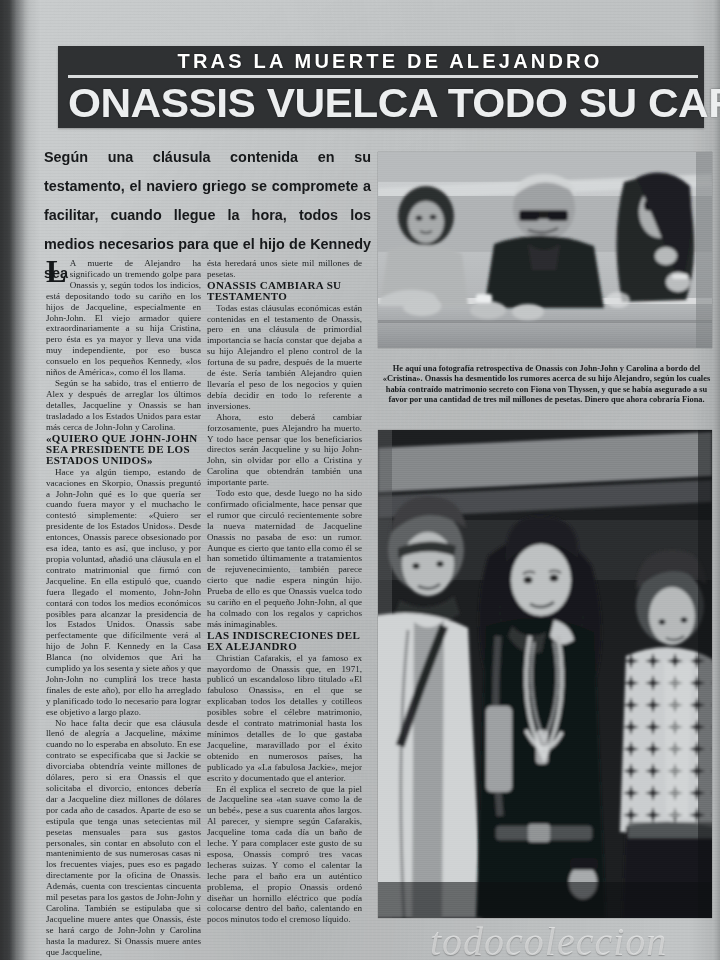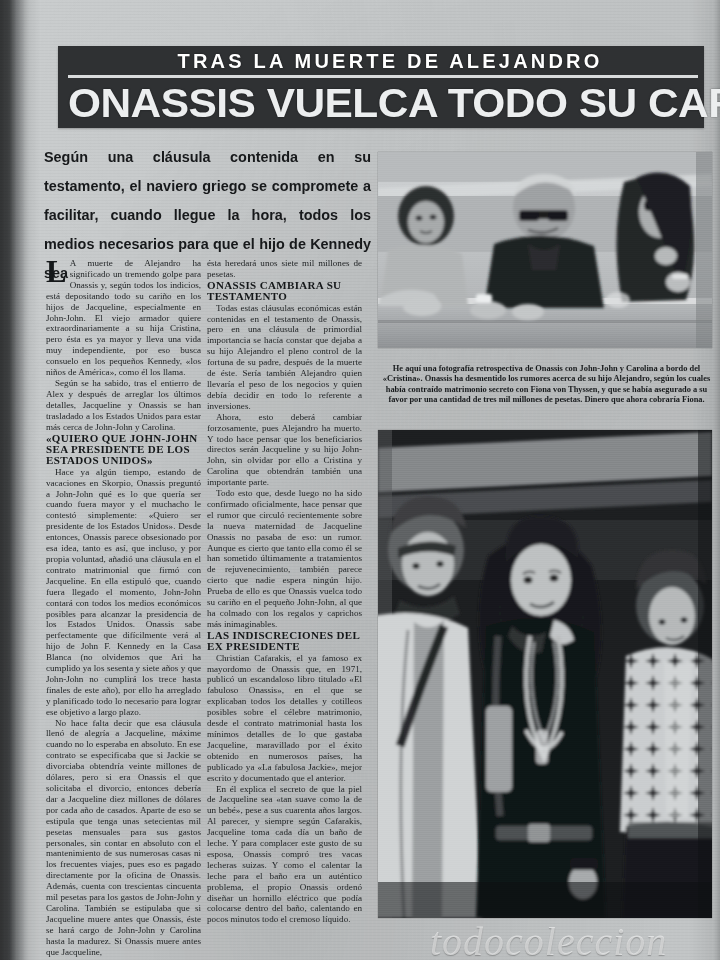--- a/index.html
+++ b/index.html
@@ -237,21 +237,21 @@
       <p><span>Hace ya algún tiempo, estando de vacaciones en Skorpio, Onassis preguntó a John-John qué es lo que quería ser cuando fuera mayor y el muchacho le contestó simplemente: «Quiero ser presidente de los Estados Unidos». Desde entonces, Onassis parece obsesionado por esa idea, tanto es así, que incluso, y por propia voluntad, añadió una cláusula en el contrato matrimonial que firmó con Jacqueline. En ella estipuló que, cuando fuera llegado el momento, John-John contará con todos los medios económicos posibles para alcanzar la presidencia de los Estados Unidos. Onassis sabe perfectamente que difícilmente verá al hijo de John F. Kennedy en la Casa Blanca (no olvidemos que Ari ha cumplido ya los sesenta y siete años y que John-John no cumplirá los trece hasta finales de este año), por ello ha arreglado y planificado todo lo necesario para lograr ese objetivo a largo plazo.</span></p>
       <p><span>No hace falta decir que esa cláusula llenó de alegría a Jacqueline, máxime cuando no lo esperaba en absoluto. En ese contrato se especificaba que si Jackie se divorciaba obtendría veinte millones de dólares, pero si era Onassis el que solicitaba el divorcio, entonces debería dar a Jacqueline diez millones de dólares por cada año de casados. Aparte de eso se estipula que tenga unas setecientas mil pesetas mensuales para sus gastos personales, sin contar en absoluto con el mantenimiento de sus numerosas casas ni los frecuentes viajes, pues eso es pagado directamente por la oficina de Onassis. Además, cuenta con trescientas cincuenta mil pesetas para los gastos de John-John y Carolina. También se estipulaba que si Jacqueline muere antes que Onassis, éste se hará cargo de John-John y Carolina hasta la madurez. Si Onassis muere antes que Jacqueline,</span></p>
     </div>
 
     <div class="col col-2">
       <p class="noind"><span>ésta heredará unos siete mil millones de pesetas.</span></p>
       <p class="subhead noind">ONASSIS CAMBIARA SU TESTAMENTO</p>
       <p><span>Todas estas cláusulas económicas están contenidas en el testamento de Onassis, pero en una cláusula de primordial importancia se hacía constar que dejaba a su hijo Alejandro el pleno control de la fortuna de su padre, después de la muerte de éste. Sería también Alejandro quien llevaría el peso de los negocios y quien debía decidir en todo lo referente a inversiones.</span></p>
       <p><span>Ahora, esto deberá cambiar forzosamente, pues Alejandro ha muerto. Y todo hace pensar que los beneficiarios directos serán Jacqueline y su hijo John-John, sin olvidar por ello a Cristina y Carolina que obtendrán también una importante parte.</span></p>
       <p><span>Todo esto que, desde luego no ha sido confirmado oficialmente, hace pensar que el rumor que circuló recientemente sobre la nueva maternidad de Jacqueline Onassis no pasaba de eso: un rumor. Aunque es cierto que tanto ella como él se han sometido últimamente a tratamientos de rejuvenecimiento, también parece cierto que nadie espera ningún hijo. Prueba de ello es que Onassis vuelca todo su cariño en el pequeño John-John, al que ha colmado con los regalos y caprichos más inimaginables.</span></p>
-      <p class="subhead noind">LAS INDISCRECIONES DEL EX PRESIDENTE</p>
+      <p class="subhead noind">LAS INDISCRECIONES DEL EX ALEJANDRO</p>
       <p><span>Christian Cafarakis, el ya famoso ex mayordomo de Onassis que, en 1971, publicó un escandaloso libro titulado «El fabuloso Onassis», en el que se explicaban todos los detalles y cotilleos posibles sobre el célebre matrimonio, desde el contrato matrimonial hasta los mínimos detalles de lo que gastaba Jacqueline, maravillado por el éxito obtenido en numerosos países, ha publicado ya «La fabulosa Jackie», mejor escrito y documentado que el anterior.</span></p>
       <p><span>En él explica el secreto de que la piel de Jacqueline sea «tan suave como la de un bebé», pese a sus cuarenta años largos. Al parecer, y siempre según Cafarakis, Jacqueline toma cada día un baño de leche. Y para complacer este gusto de su esposa, Onassis compró tres vacas lecheras suizas. Y como el calentar la leche para el baño era un auténtico problema, el propio Onassis ordenó diseñar un hornillo eléctrico que podía colocarse dentro del baño, calentando en pocos minutos todo el cremoso líquido.</span></p>
     </div>
 
     <div class="photo" id="photo-top">
       <svg viewBox="0 0 334 196" width="334" height="196" preserveAspectRatio="none">
         <defs>
           <linearGradient id="deckG" x1="0" y1="0" x2="0" y2="1">
             <stop offset="0" stop-color="#b9bcbe"></stop>
               <stop offset="1" stop-color="#8d9093"></stop>

